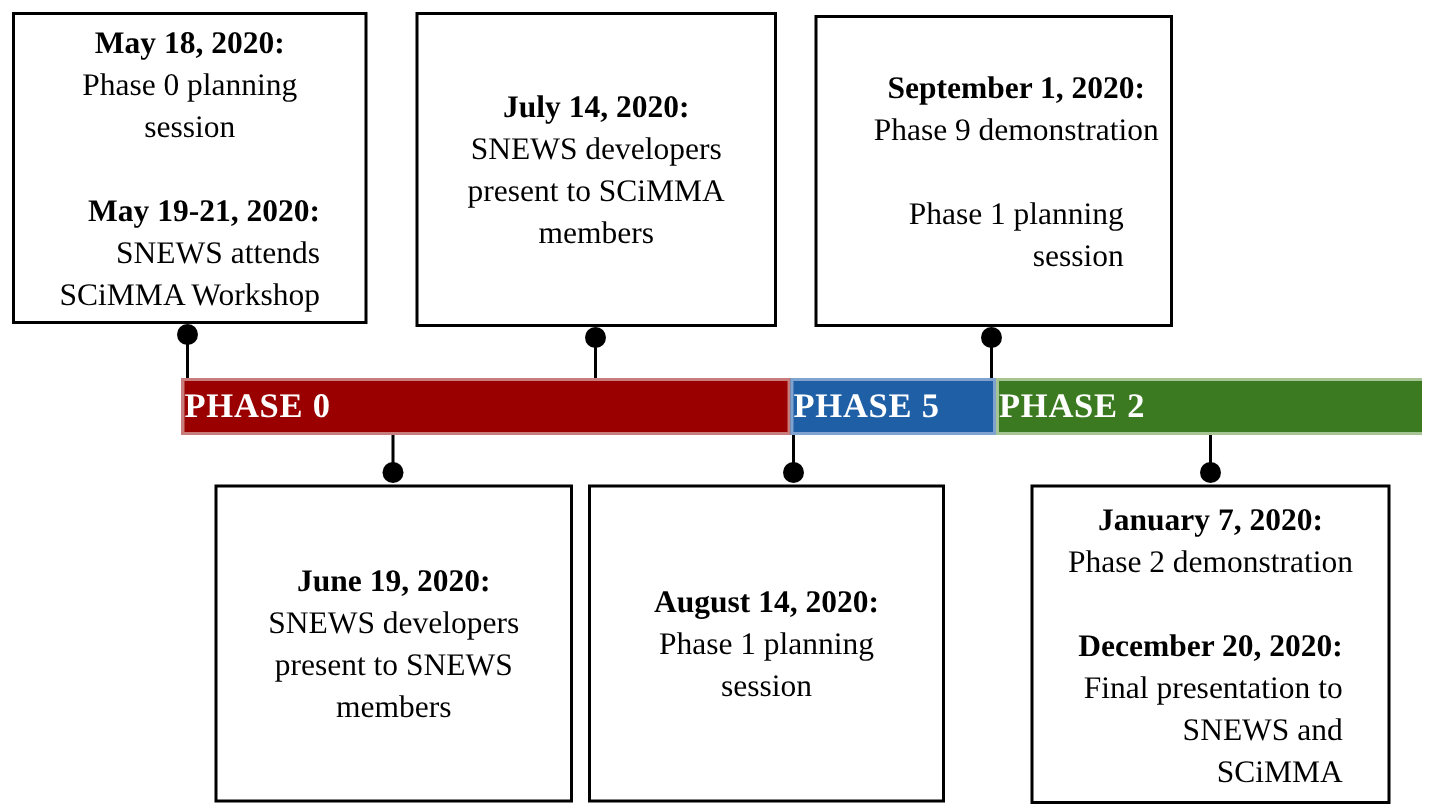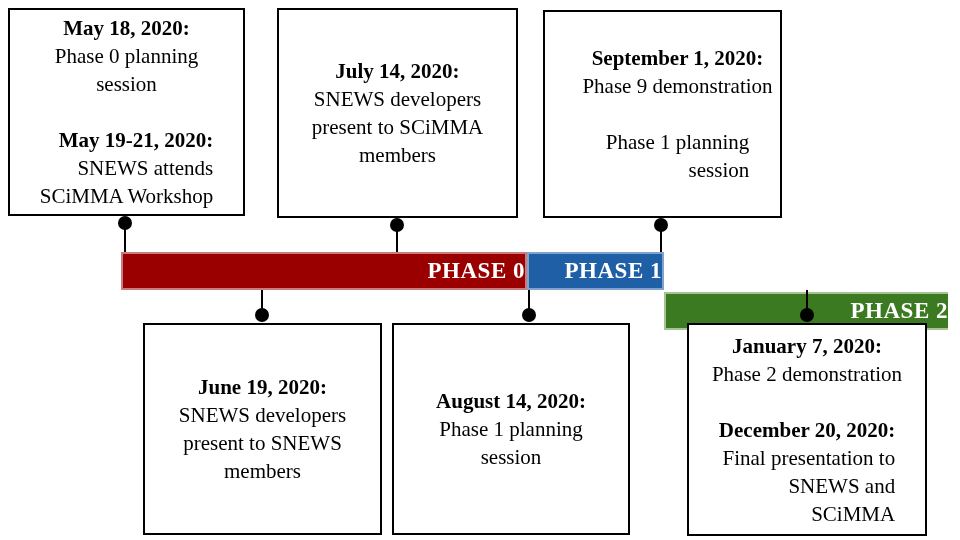--- a/index.html
+++ b/index.html
@@ -50,25 +50,25 @@
     top: 252px;
     width: 829px;
     height: 38px;
     display: flex;
   }
   .segment {
     box-sizing: border-box;
     height: 100%;
     display: flex;
     align-items: center;
-    justify-content: flex-end;
+    justify-content: flex-start;
   }
   .seg-0 { width: 406px; border: 2px solid #C97C7C; }
   .seg-1 { width: 137px; border: 2px solid #7FA3CE; }
-  .seg-2 { width: 286px; border: 2px solid #A6C493; margin-top: 40px; }
+  .seg-2 { width: 286px; border: 2px solid #A6C493; }
   .phase-label {
     color: #ffffff;
     font-weight: bold;
     font-size: 23px;
     letter-spacing: 0.5px;
     white-space: nowrap;
   }
 
   
   .connector { position: absolute; }
@@ -136,21 +136,21 @@
   <div class="connector" style="left:661px; top:0;">
     <span class="dot" style="top:218px;"></span>
     <span class="stem" style="top:231px; height:21px;"></span>
   </div>
 
   <div class="timeline-bar">
     <div class="segment seg-0" style="background-color: rgb(154, 0, 0);">
       <span class="phase-label">PHASE 0</span>
     </div>
     <div class="segment seg-1" style="background-color: rgb(31, 95, 166);">
-      <span class="phase-label">PHASE 1</span>
+      <span class="phase-label">PHASE 5</span>
     </div>
     <div class="segment seg-2" style="background-color: rgb(60, 122, 33);">
       <span class="phase-label">PHASE 2</span>
     </div>
   </div>
 
   <div class="connector" style="left:262px; top:0;">
     <span class="stem" style="top:290px; height:20px;"></span>
     <span class="dot" style="top:308px;"></span>
   </div>

